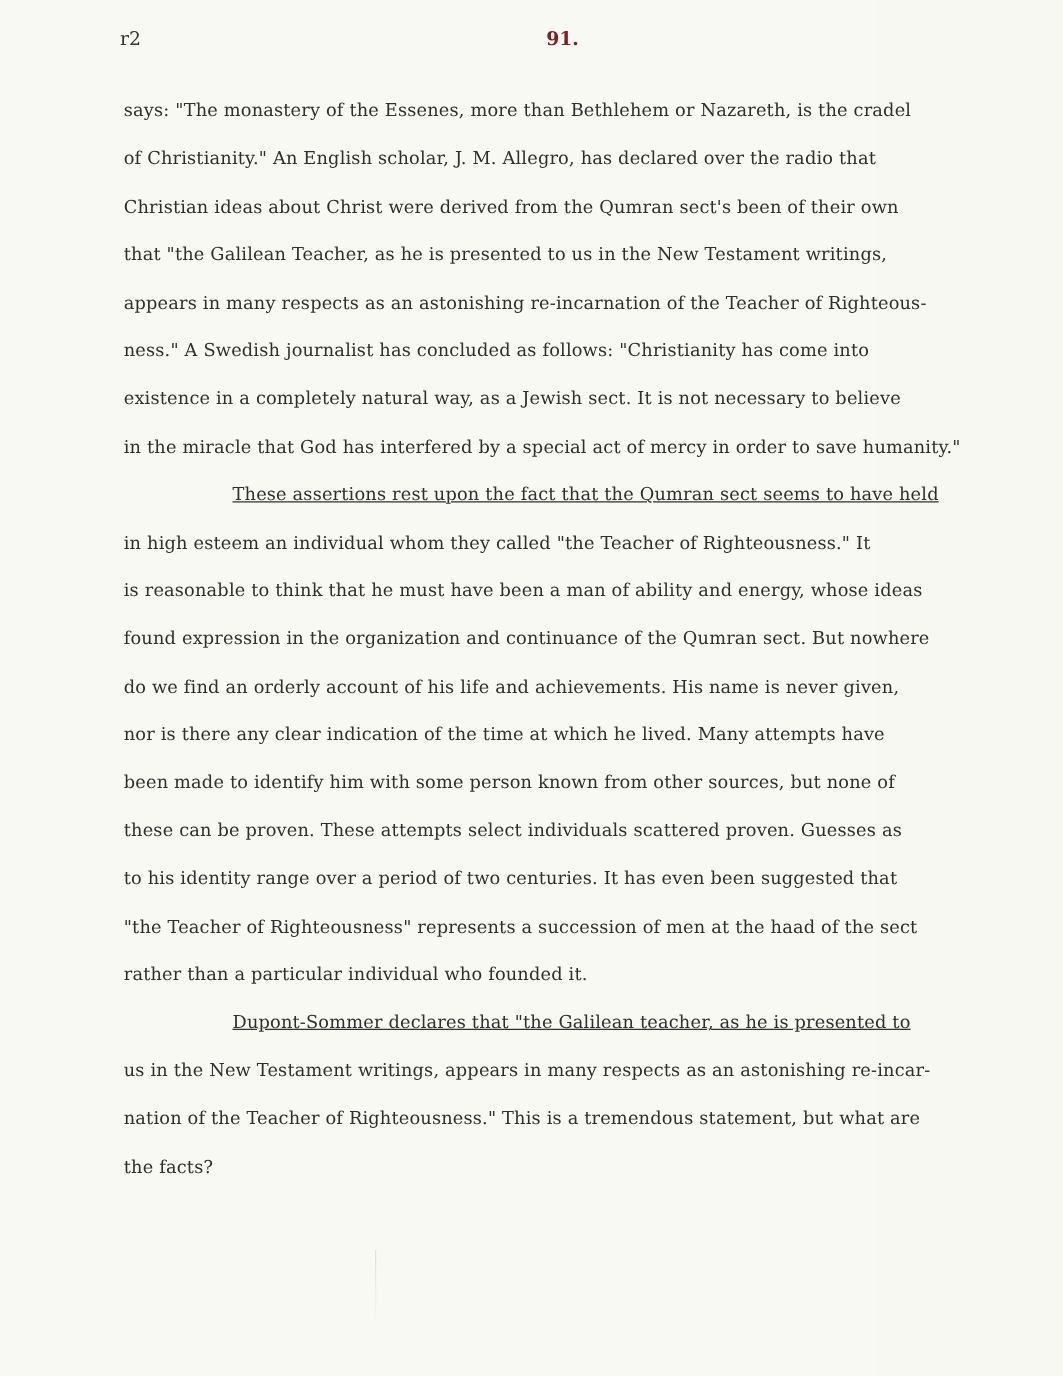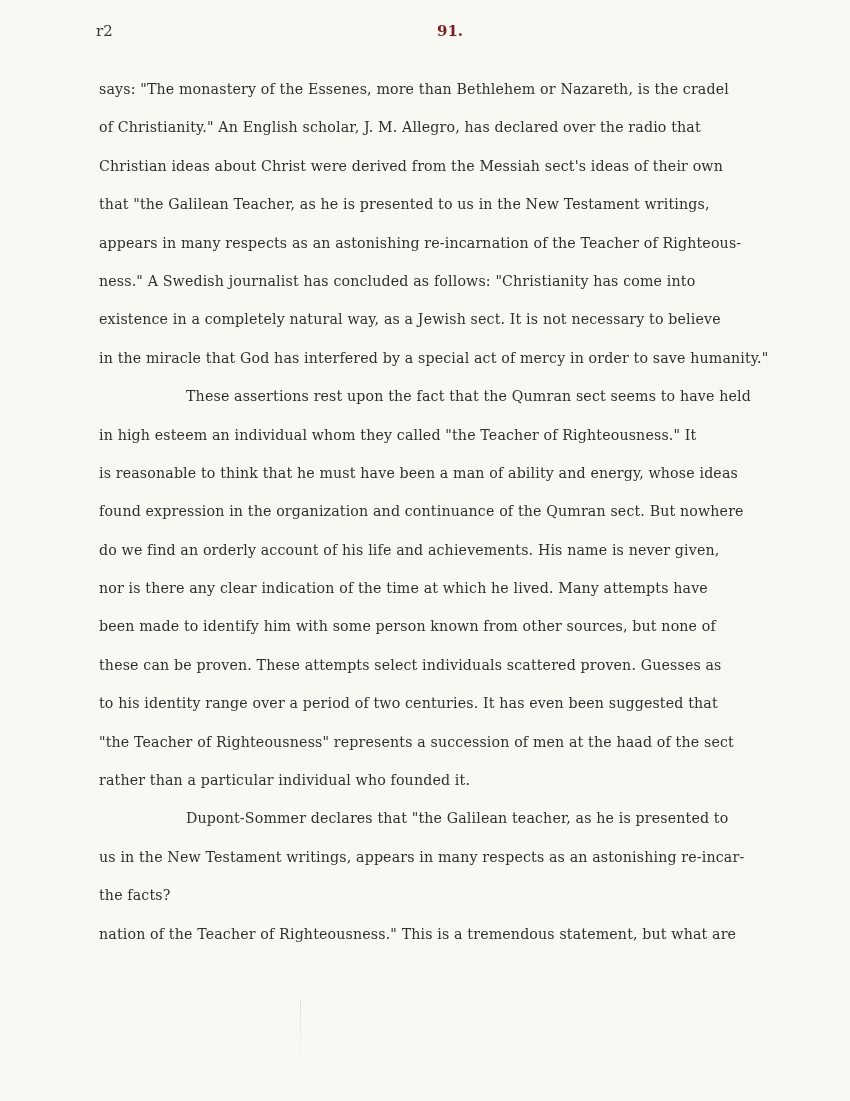--- a/index.html
+++ b/index.html
@@ -49,20 +49,21 @@
     height: 38.4px;
     line-height: 29px;
     font-size: 14.2px;
     font-family: "DejaVu Serif", serif;
     letter-spacing: 0.15px;
     white-space: nowrap;
     color: #2f2f2f;
   }
   .line.indent {
     padding-left: 87px;
+    text-decoration: underline;
   }
   .stray-mark {
     position: absolute;
     left: 300px;
     top: 1000px;
     width: 1px;
     height: 60px;
     background: linear-gradient(#cfcfc8, transparent);
     opacity: 0.6;
   }
@@ -72,21 +73,21 @@
 
 <div class="page">
   <div class="header-left">r2</div>
   <div class="header-page">91.</div>
 
   <div class="body-text">
 
     <div>
       <div class="line">says:  "The monastery of the Essenes, more than Bethlehem or Nazareth, is the cradel</div>
       <div class="line">of Christianity."  An English scholar, J. M. Allegro, has declared over the radio that</div>
-      <div class="line">Christian ideas about Christ were derived from the Messiah sect's ideas of their own</div>
+      <div class="line">Christian ideas about Christ were derived from the Qumran sect's been of their own</div>
       <div class="line">that "the Galilean Teacher, as he is presented to us in the New Testament writings,</div>
       <div class="line">appears in many respects as an astonishing re-incarnation of the Teacher of Righteous-</div>
       <div class="line">ness."  A Swedish journalist has concluded as follows:  "Christianity has come into</div>
       <div class="line">existence in a completely natural way, as a Jewish sect.  It is not necessary to believe</div>
       <div class="line">in the miracle that God has interfered by a special act of mercy in order to save humanity."</div>
     </div>
 
     <div>
       <div class="line indent">These assertions rest upon the fact that the Qumran sect seems to have held</div>
       <div class="line">in high esteem an individual whom they called "the Teacher of Righteousness."  It</div>
@@ -97,19 +98,19 @@
       <div class="line">been made to identify him with some person known from other sources, but none of</div>
       <div class="line">these can be proven.  These attempts select individuals scattered proven.  Guesses as</div>
       <div class="line">to his identity range over a period of two centuries.  It has even been suggested that</div>
       <div class="line">"the Teacher of Righteousness" represents a succession of men at the haad of the sect</div>
       <div class="line">rather than a particular individual who founded it.</div>
     </div>
 
     <div>
       <div class="line indent">Dupont-Sommer declares that "the Galilean teacher, as he is presented to</div>
       <div class="line">us in the New Testament writings, appears in many respects as an astonishing re-incar-</div>
+      <div class="line">nation of the Teacher of Righteousness."  This is a tremendous statement, but what are</div>
       <div class="line">the facts?</div>
-      <div class="line">nation of the Teacher of Righteousness."  This is a tremendous statement, but what are</div>
     </div>
   </div>
 
   <div class="stray-mark"></div>
 </div>
 
 </body></html>

